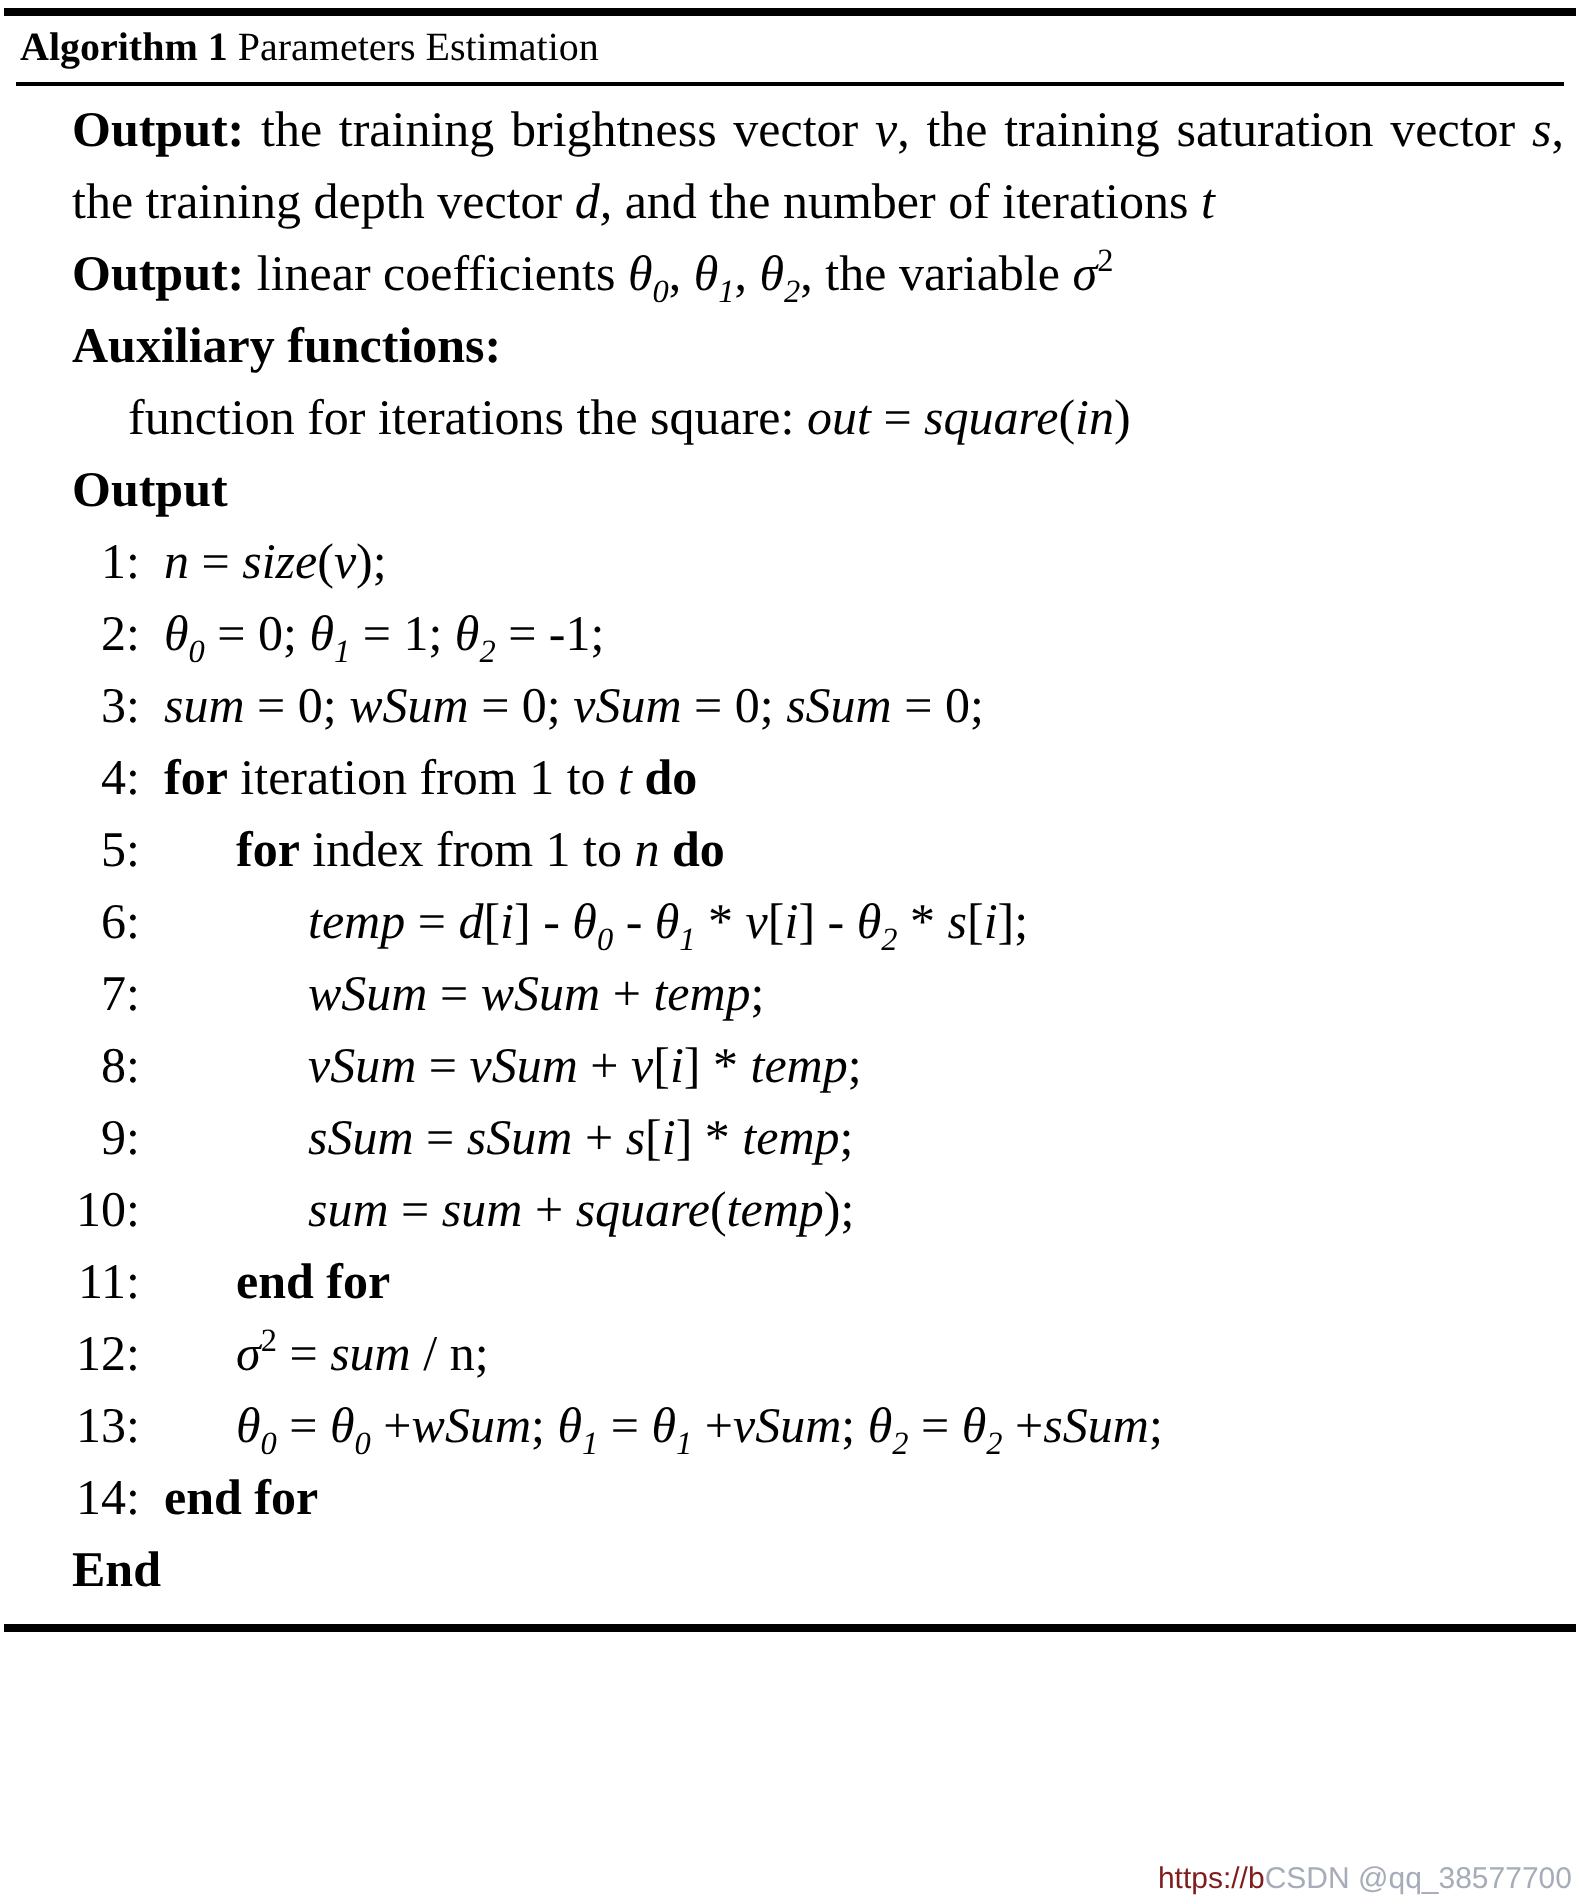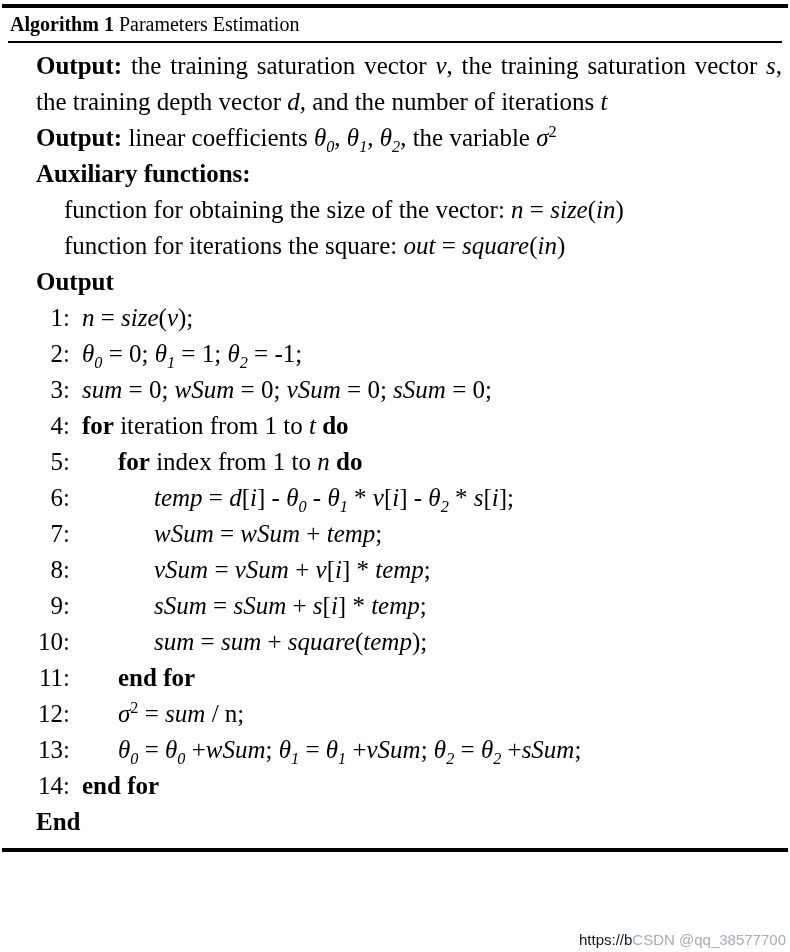--- a/index.html
+++ b/index.html
@@ -42,36 +42,35 @@
   sub { font-size: 0.65em; line-height: 0; }
   sup { font-size: 0.65em; line-height: 0; }
   .watermark {
     position: absolute;
     right: 4px;
     bottom: 4px;
     font-family: "Liberation Sans", "DejaVu Sans", sans-serif;
     font-size: 15px;
     white-space: pre;
   }
-  .wm-light { color: #0f172a; }
+  .wm-light { color: #7f1d1d; }
   .wm-dark  { color: #a6adb8; }
 </style>
 </head>
 <body>
 
 <div class="algo">
   <div class="algo-header">
     <span class="b">Algorithm 1</span>
     <span>Parameters Estimation</span>
   </div>
   <div class="algo-body">
-      <div class="para just"><span class="b">Output: </span><span>the training saturation vector </span><span class="i">v</span><span>, the training saturation vector </span><span class="i">s</span><span>, the training depth vector </span><span class="i">d,</span><span> and the number of iterations </span><span class="i">t</span></div>
+      <div class="para just"><span class="b">Output: </span><span>the training brightness vector </span><span class="i">v</span><span>, the training saturation vector </span><span class="i">s</span><span>, the training depth vector </span><span class="i">d,</span><span> and the number of iterations </span><span class="i">t</span></div>
       <div class="para"><span class="b">Output: </span><span>linear coefficients </span><span class="i">θ</span><sub class="i">0</sub><span>, </span><span class="i">θ</span><sub class="i">1</sub><span>, </span><span class="i">θ</span><sub class="i">2</sub><span>, the variable </span><span class="i">σ</span><sup>2</sup></div>
       <div class="para"><span class="b">Auxiliary functions:</span></div>
-      <div class="para fn just"><span>function for obtaining the size of the vector: </span><span class="i">n</span><span> = </span><span class="i">size</span><span>(</span><span class="i">in</span><span>)</span></div>
       <div class="para fn"><span>function for iterations the square: </span><span class="i">out</span><span> = </span><span class="i">square</span><span>(</span><span class="i">in</span><span>)</span></div>
       <div class="para"><span class="b">Output</span></div>
       <div class="step">
         <span class="num">1:</span>
         <span class="stc"><span class="i">n</span><span> = </span><span class="i">size</span><span>(</span><span class="i">v</span><span>);</span></span>
       </div>
       <div class="step">
         <span class="num">2:</span>
         <span class="stc"><span class="i">θ</span><sub class="i">0</sub><span> = 0; </span><span class="i">θ</span><sub class="i">1</sub><span> = 1; </span><span class="i">θ</span><sub class="i">2</sub><span> = -1;</span></span>
       </div>

